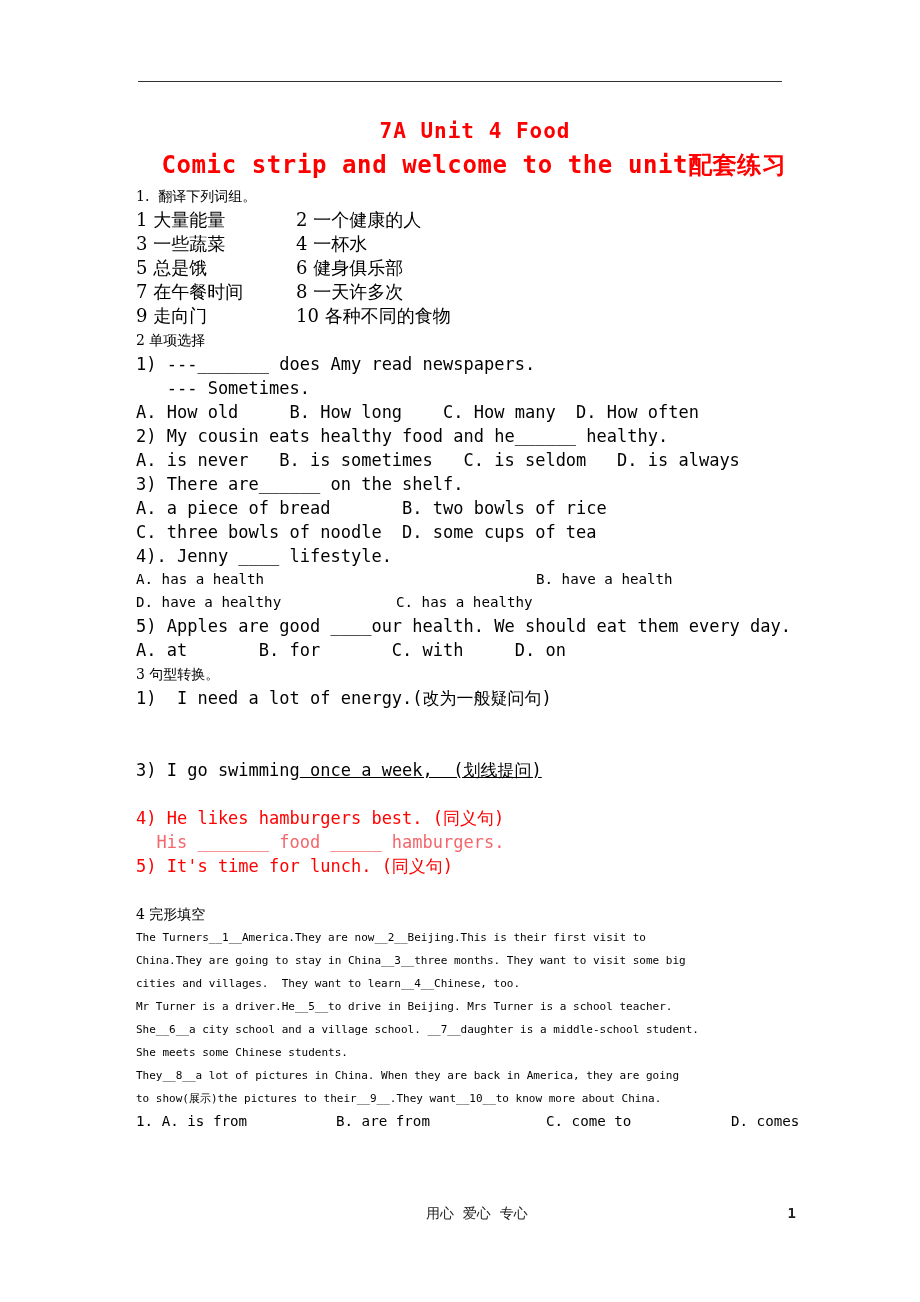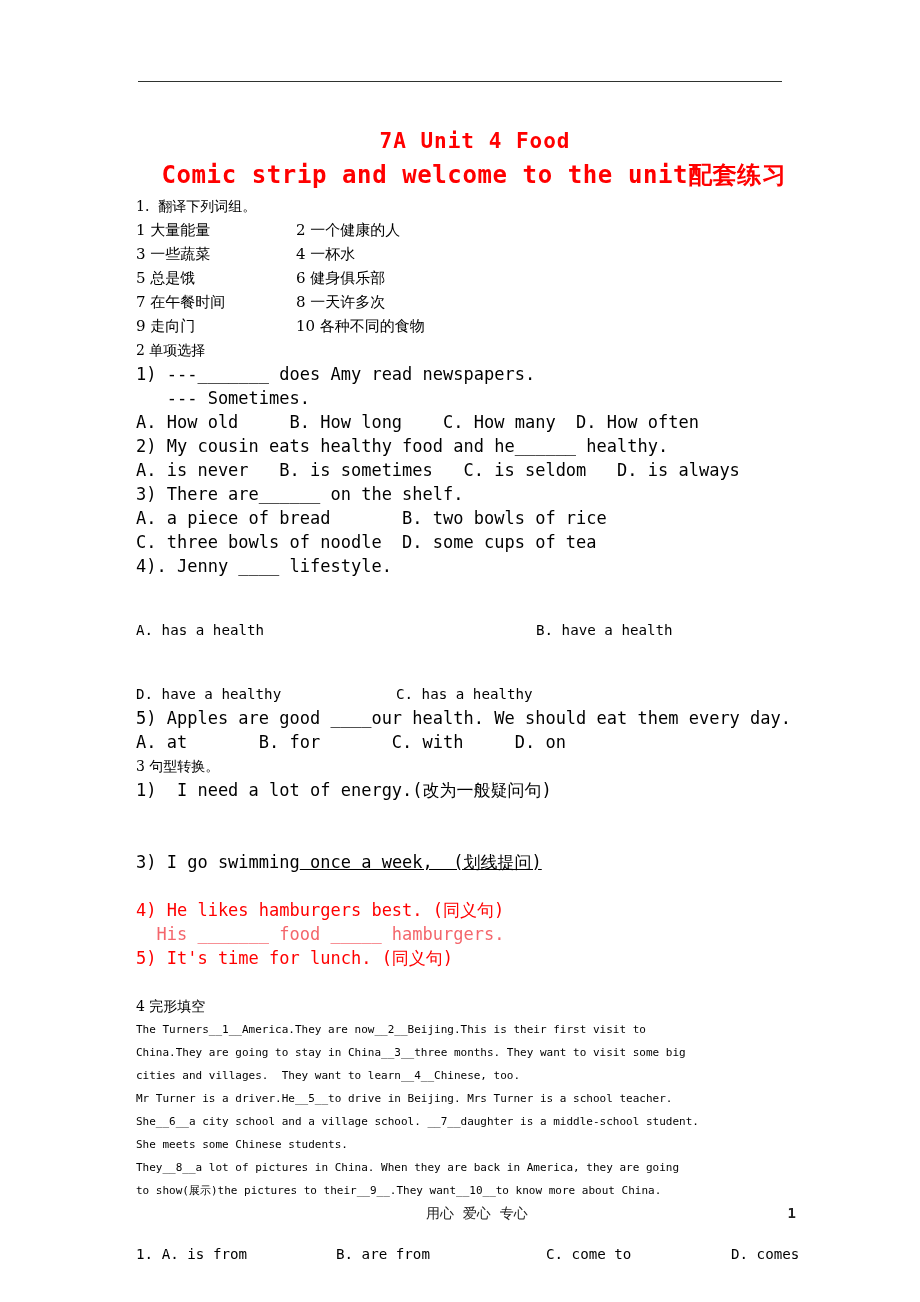--- a/index.html
+++ b/index.html
@@ -31,21 +31,21 @@
     top: 81px;
     width: 644px;
     height: 0;
     border-top: 1.4px solid #2f332f;
   }
 
   
   .content {
     position: absolute;
     left: 136px;
-    top: 128px;
+    top: 118px;
     width: 660px;
   }
 
   
   .title-1 {
     color: #ff0000;
     font-family: "DejaVu Sans Mono", "Liberation Mono", monospace;
     font-size: 21px;
     font-weight: bold;
     letter-spacing: 1px;
@@ -85,21 +85,21 @@
     color: #f4666c;
   }
   .line.gap { height: 24px; }
 
   .u { text-decoration: underline; }
 
   
   .vocab-row {
     display: flex;
     font-family: "DejaVu Serif", "Liberation Serif", serif;
-    font-size: 15px;
+    font-size: 18px;
     line-height: 24px;
     white-space: pre;
   }
   .vocab-col-a { width: 160px; flex: 0 0 160px; }
   .vocab-col-b { flex: 1 1 auto; }
 
   
   .para {
     font-family: "DejaVu Sans Mono", "Liberation Mono", monospace;
     font-size: 11px;
@@ -109,21 +109,21 @@
   .para .pline { white-space: pre; }
 
   
   .opt-row {
     display: flex;
     font-family: "DejaVu Sans Mono", "Liberation Mono", monospace;
     font-size: 14.2px;
     line-height: 23px;
     white-space: pre;
   }
-  .opt-row > span { display: inline-block; margin-top: 41px; }
+  .opt-row > span { display: inline-block; }
   .oc1 { width: 200px; flex: 0 0 200px; }
   .oc2 { width: 210px; flex: 0 0 210px; }
   .oc3 { width: 185px; flex: 0 0 185px; }
   .oc4 { flex: 1 1 auto; }
 
   
   .footer {
     position: absolute;
     left: 136px;
     top: 1205px;

